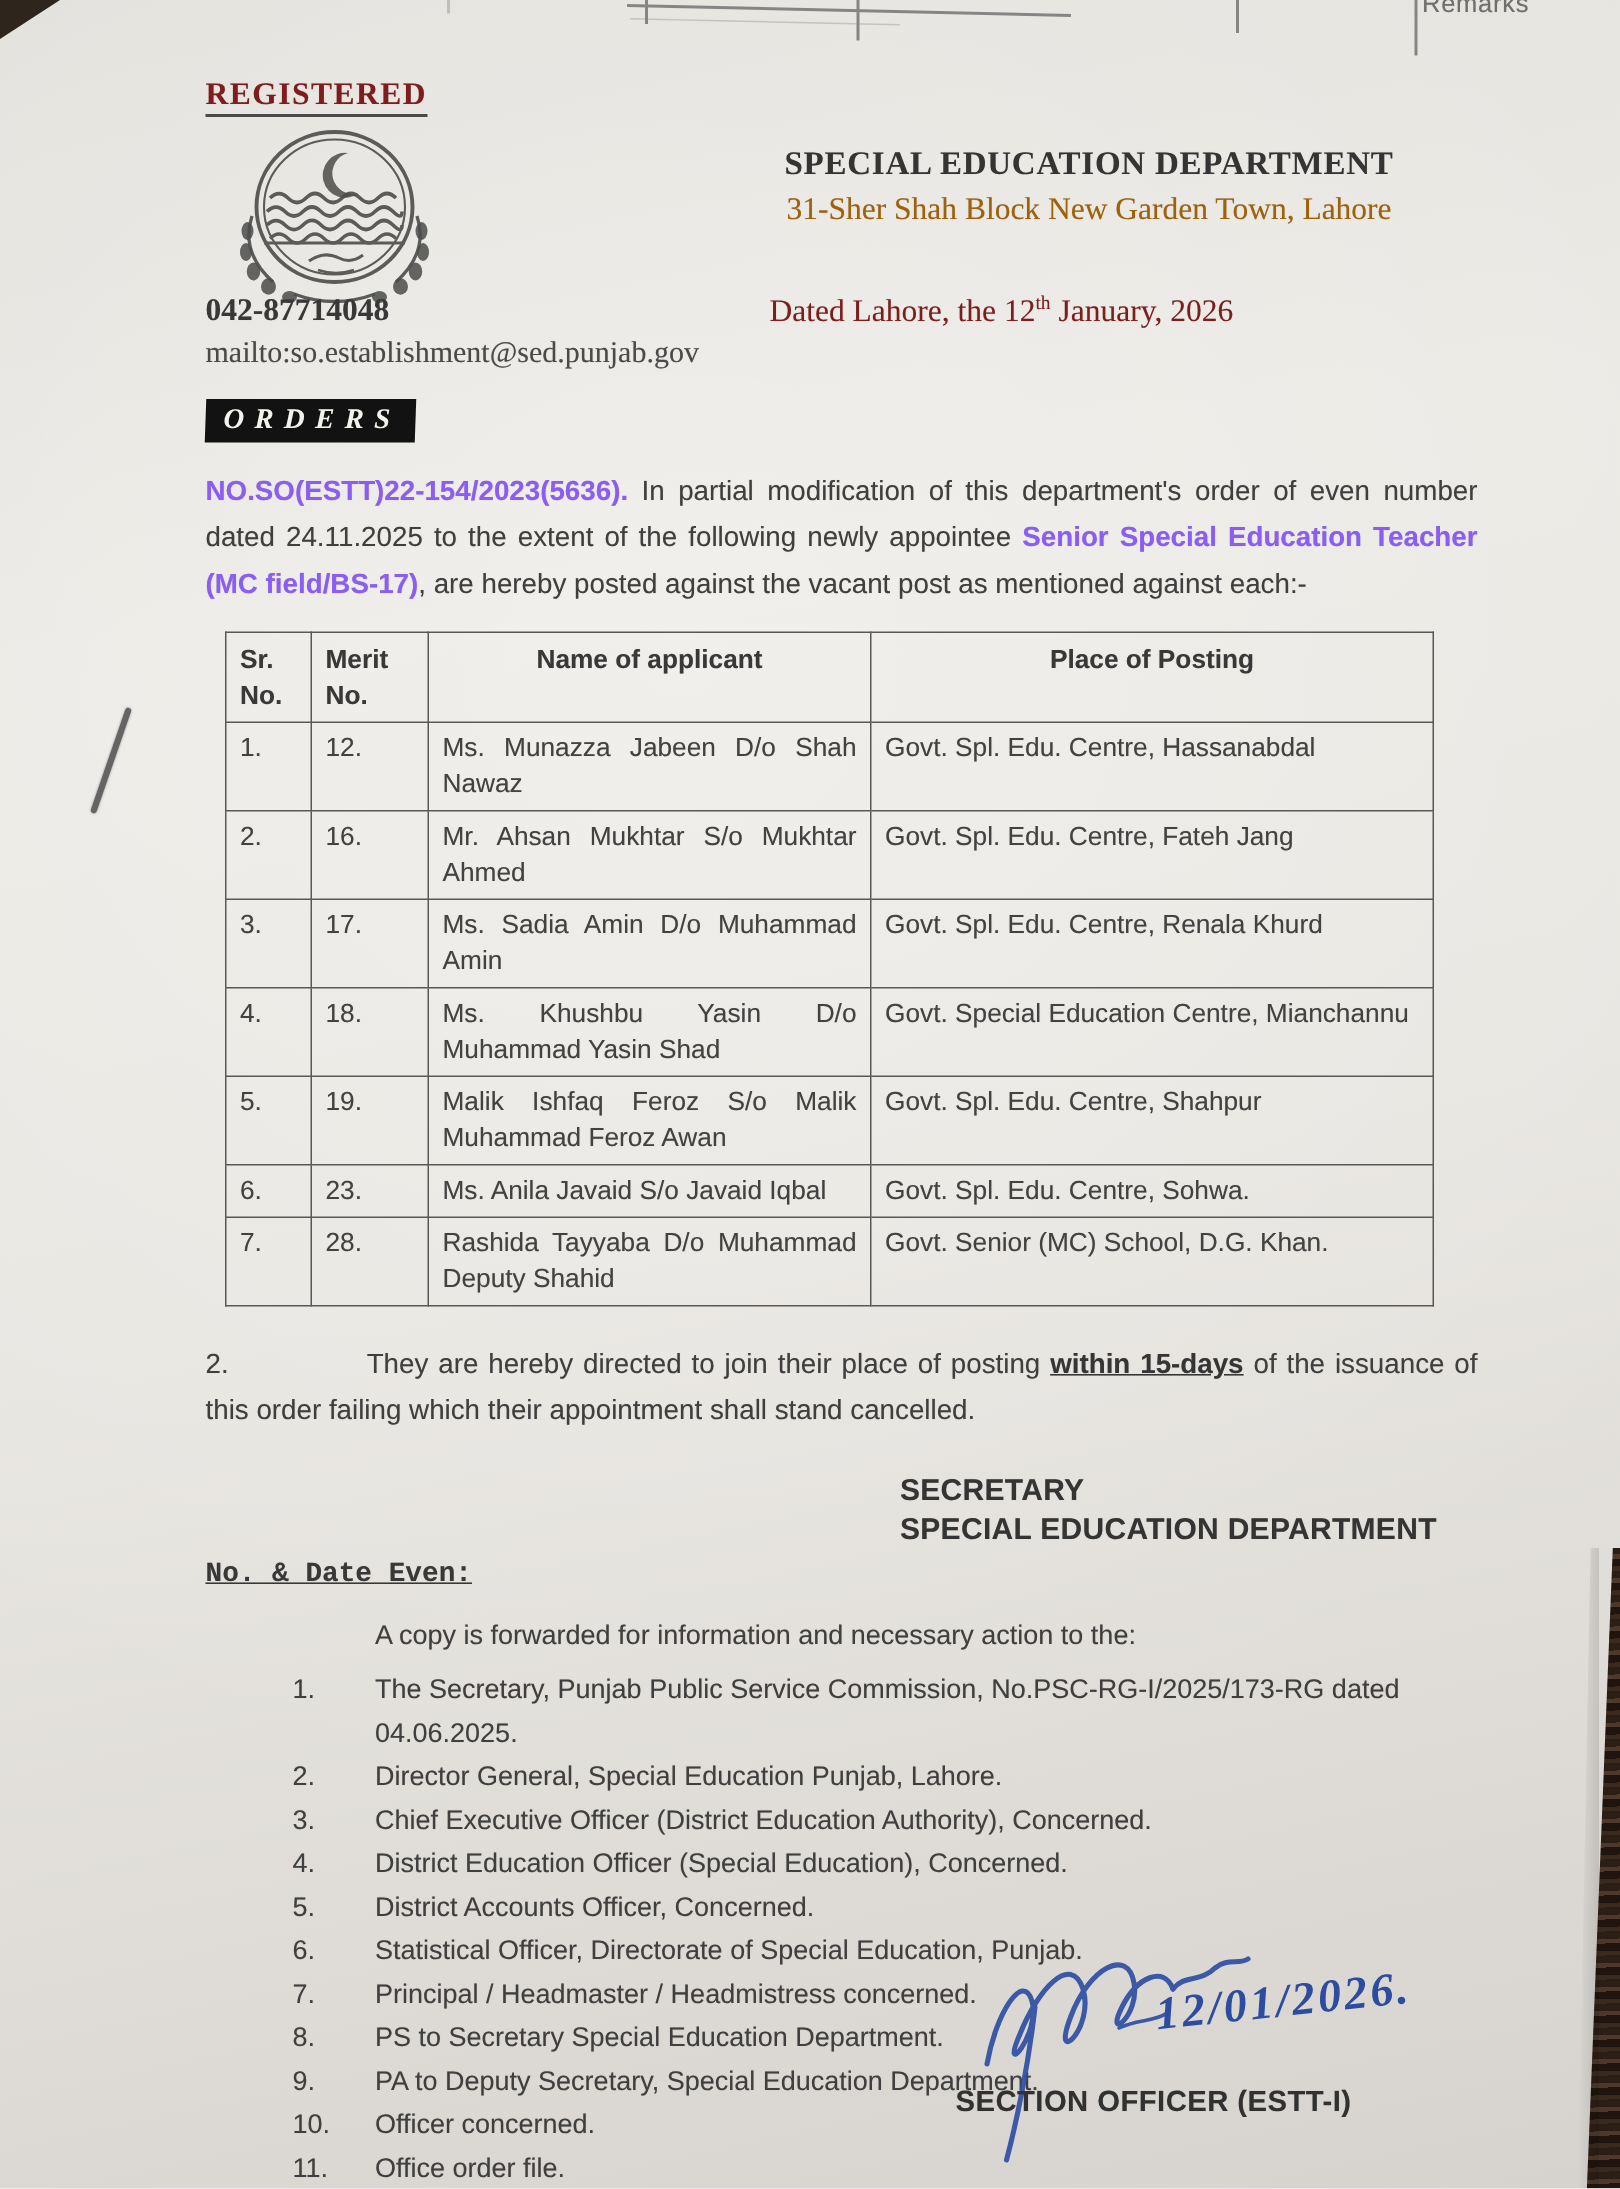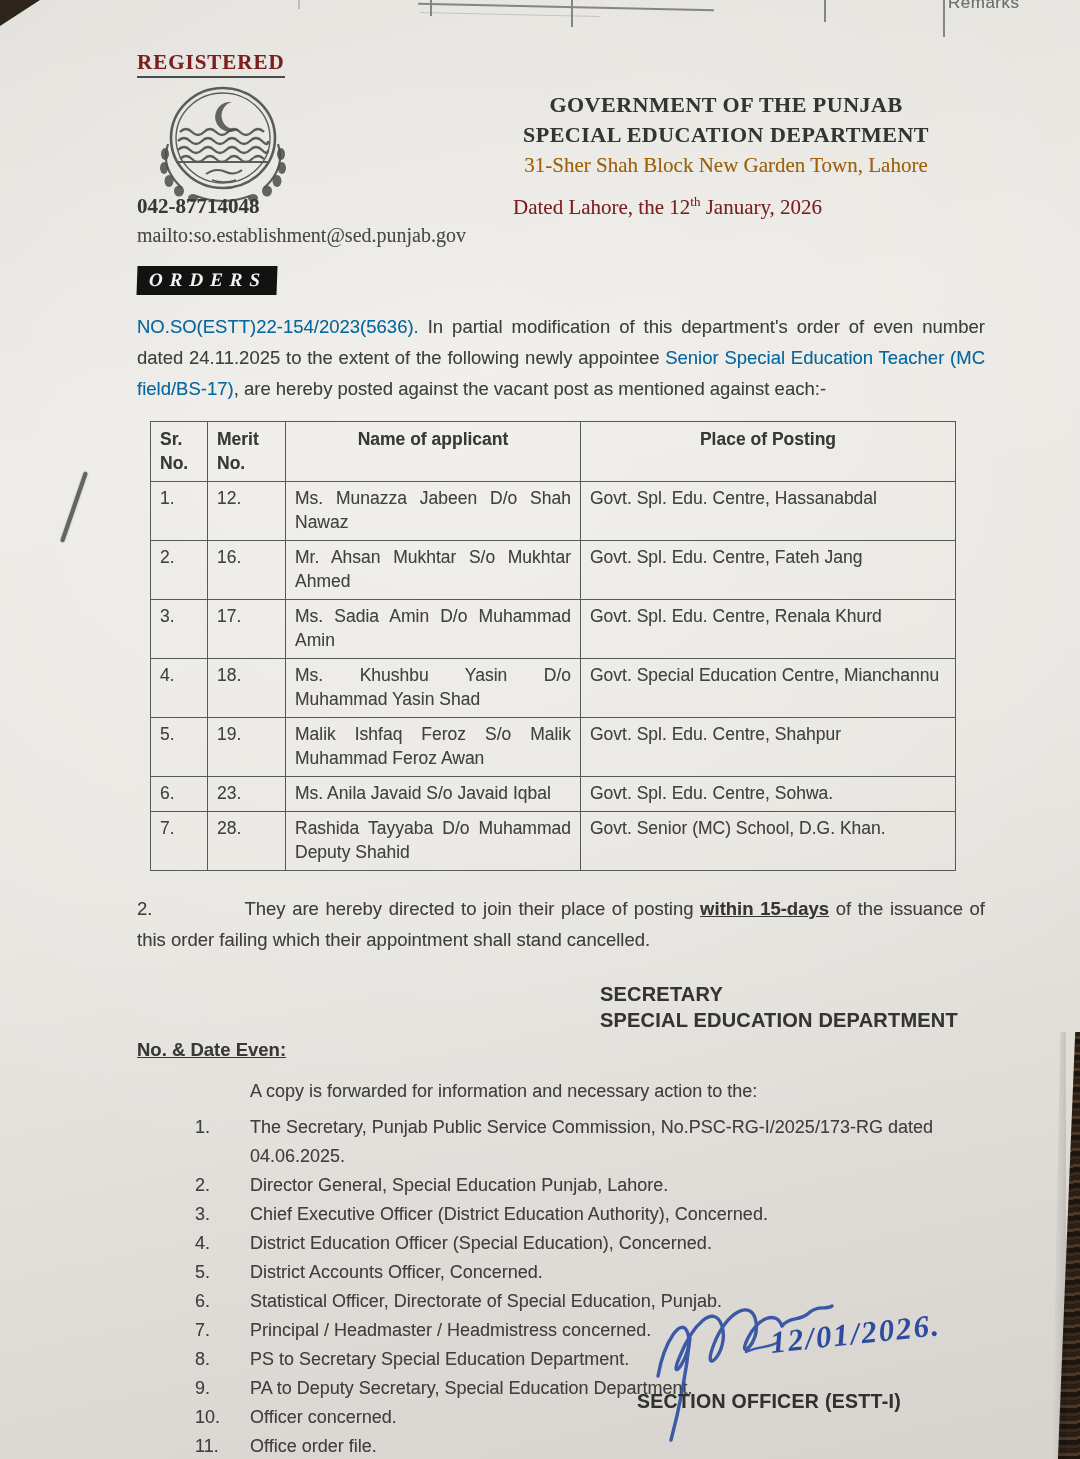--- a/index.html
+++ b/index.html
@@ -31,37 +31,37 @@
   .phone{font-weight:700;font-size:21px;color:#383838;width:376px;}
   .dated{font-size:21px;color:#7f1d1d;}
   .dated sup{font-size:13px;}
   .email{left:137px;top:224px;font-size:20px;color:#4a4a4a;}
   
   .main{left:137px;top:266px;width:848px;}
   .orders-box{display:inline-block;background:#121212;color:#f3f2ec;
     font-family:"Liberation Serif","DejaVu Serif",serif;font-style:italic;font-weight:700;
     font-size:19px;letter-spacing:7px;padding:3px 10px 4px 12px;transform:skewX(-2deg);}
   .para1{margin:16px 0 0 0;font-size:18.5px;line-height:31px;text-align:justify;color:#3f3f3f;}
-  .b{font-weight:400;color:#0369a1;}
+  .b{font-weight:700;color:#8b5cf6;}
   
   table.posting{border-collapse:collapse;table-layout:fixed;width:805px;margin:17px 0 0 13px;}
   table.posting th,table.posting td{border:1.7px solid #585858;vertical-align:top;
     font-size:17.5px;line-height:24px;padding:4px 9px 6px 9px;color:#424242;}
   table.posting th{font-weight:700;color:#383838;padding-top:5px;}
   th.c{text-align:center;} th.l{text-align:left;}
   td.num{text-align:left;}
   td.j{text-align:justify;}
   
   .para2{margin:22px 0 0 0;font-size:18.5px;line-height:31px;text-align:justify;color:#3f3f3f;}
   .p2gap{display:inline-block;width:92px;}
   .bu{font-weight:700;text-decoration:underline;color:#353535;}
   
   .signatory{margin:26px 0 0 463px;width:380px;font-weight:700;
     font-size:20px;line-height:26px;color:#343434;letter-spacing:.2px;}
-  .no-date{margin-top:6px;font-weight:700;font-size:18.5px;text-decoration:underline;color:#383838;}
+  .no-date{margin-top:6px;font-weight:700;font-size:18.5px;text-decoration:underline;color:#383838;font-family:Liberation Mono, monospace;}
   .cc-intro{margin:20px 0 0 113px;font-size:18px;color:#3f3f3f;}
   .cc-list{margin-top:11px;}
   .cc-item{display:flex;line-height:29px;font-size:18px;color:#3f3f3f;}
   .cc-num{margin-left:58px;width:30px;flex:none;}
   .cc-txt{margin-left:25px;max-width:690px;}
   
   .sig-svg{left:628px;top:1282px;pointer-events:none;}
   .sig-date{left:770px;top:1316px;transform:rotate(-6deg);
     font-family:"Liberation Serif","DejaVu Serif",serif;font-style:italic;font-weight:700;
     font-size:31px;color:#2d4c9f;letter-spacing:2px;text-shadow:none;}
@@ -117,21 +117,20 @@
       <ellipse cx="134" cy="84" rx="4" ry="6"></ellipse>
       <ellipse cx="129" cy="97" rx="4.5" ry="6"></ellipse>
       <ellipse cx="119" cy="107" rx="5" ry="5.5"></ellipse>
       <ellipse cx="45" cy="114" rx="5" ry="4"></ellipse>
       <ellipse cx="105" cy="114" rx="5" ry="4"></ellipse>
     </g>
   </svg>
 </div>
 
 <div class="abs head-block serif">
-  <div class="t1">GOVERNMENT OF THE PUNJAB</div>
   <div class="t2">SPECIAL EDUCATION DEPARTMENT</div>
   <div class="addr">31-Sher Shah Block New Garden Town, Lahore</div>
 </div>
 
 <div class="abs phone-row serif">
   <div class="phone">042-87714048</div>
   <div class="dated"><span>Dated Lahore, the 12</span><sup>th</sup><span> January, 2026</span></div>
 </div>
 <div class="abs email serif">mailto:so.establishment@sed.punjab.gov</div>
 

